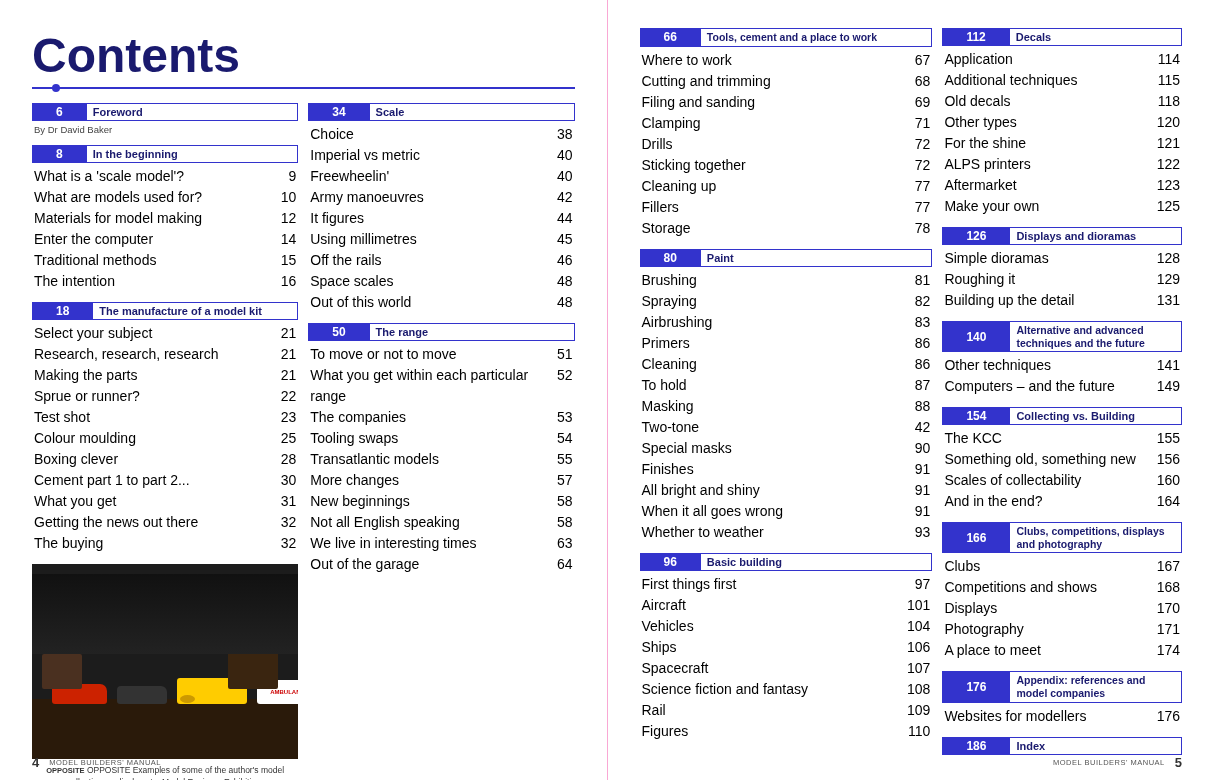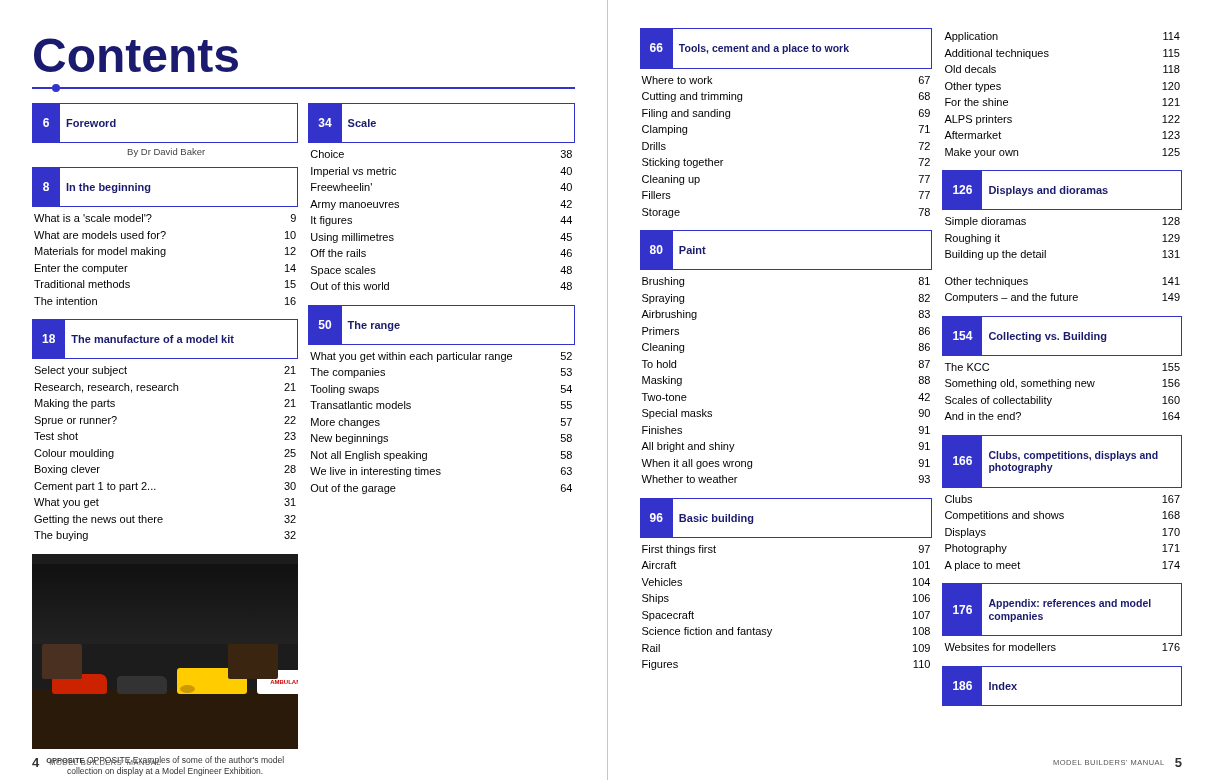--- a/index.html
+++ b/index.html
@@ -60,50 +60,49 @@
     .section-header {
       display: flex;
       align-items: stretch;
       margin-bottom: 3px;
     }
     .section-num {
       background: #3333cc;
       color: #fff;
       font-weight: bold;
       font-size: 12px;
-      padding: 2px 10px;
+      padding: 2px 24px;
       display: flex;
       align-items: center;
       min-width: 28px;
       justify-content: center;
     }
     .section-title-box {
       border: 1.5px solid #3333cc;
       border-left: none;
       flex: 1;
-      padding: 13px 6px;
+      padding: 2px 6px;
       font-weight: bold;
       font-size: 11px;
       color: #1a1a6e;
       display: flex;
       align-items: center;
     }
     .section-title-box.multiline {
       font-size: 10.5px;
       line-height: 1.2;
     }
     .section-subtitle {
       font-size: 9.5px;
       color: #444;
       margin-bottom: 4px;
       padding-left: 2px;
-      text-align: center;
     }
     .toc-entries {
-      font-size: 11px;
+      font-size: 14px;
       line-height: 1.5;
     }
     .toc-row {
       display: flex;
       justify-content: space-between;
       padding: 0 2px;
     }
     .toc-row-label {
       flex: 1;
       padding-right: 4px;
@@ -352,20 +351,24 @@
         </div>
       </div>
 
       <div class="section-block">
         <div class="section-header">
           <div class="section-num">50</div>
           <div class="section-title-box">The range</div>
         </div>
         <div class="toc-entries">
           <div class="toc-row">
+              <span class="toc-row-label">To move or not to move</span>
+              <span class="toc-row-page">51</span>
+            </div>
+          <div class="toc-row">
               <span class="toc-row-label">What you get within each particular range</span>
               <span class="toc-row-page">52</span>
             </div>
           <div class="toc-row">
               <span class="toc-row-label">The companies</span>
               <span class="toc-row-page">53</span>
             </div>
           <div class="toc-row">
               <span class="toc-row-label">Tooling swaps</span>
               <span class="toc-row-page">54</span>
@@ -556,20 +559,24 @@
               <span class="toc-row-label">Figures</span>
               <span class="toc-row-page">110</span>
             </div>
         </div>
       </div>
     </div>
 
     <div class="right-col-side">
 
       <div class="section-block">
+        <div class="section-header">
+          <div class="section-num">112</div>
+          <div class="section-title-box">Decals</div>
+        </div>
         <div class="toc-entries">
           <div class="toc-row">
               <span class="toc-row-label">Application</span>
               <span class="toc-row-page">114</span>
             </div>
           <div class="toc-row">
               <span class="toc-row-label">Additional techniques</span>
               <span class="toc-row-page">115</span>
             </div>
           <div class="toc-row">
@@ -614,20 +621,24 @@
               <span class="toc-row-page">129</span>
             </div>
           <div class="toc-row">
               <span class="toc-row-label">Building up the detail</span>
               <span class="toc-row-page">131</span>
             </div>
         </div>
       </div>
 
       <div class="section-block">
+        <div class="section-header">
+          <div class="section-num">140</div>
+          <div class="section-title-box multiline">Alternative and advanced techniques and the future</div>
+        </div>
         <div class="toc-entries">
           <div class="toc-row">
               <span class="toc-row-label">Other techniques</span>
               <span class="toc-row-page">141</span>
             </div>
           <div class="toc-row">
               <span class="toc-row-label">Computers – and the future</span>
               <span class="toc-row-page">149</span>
             </div>
         </div>

